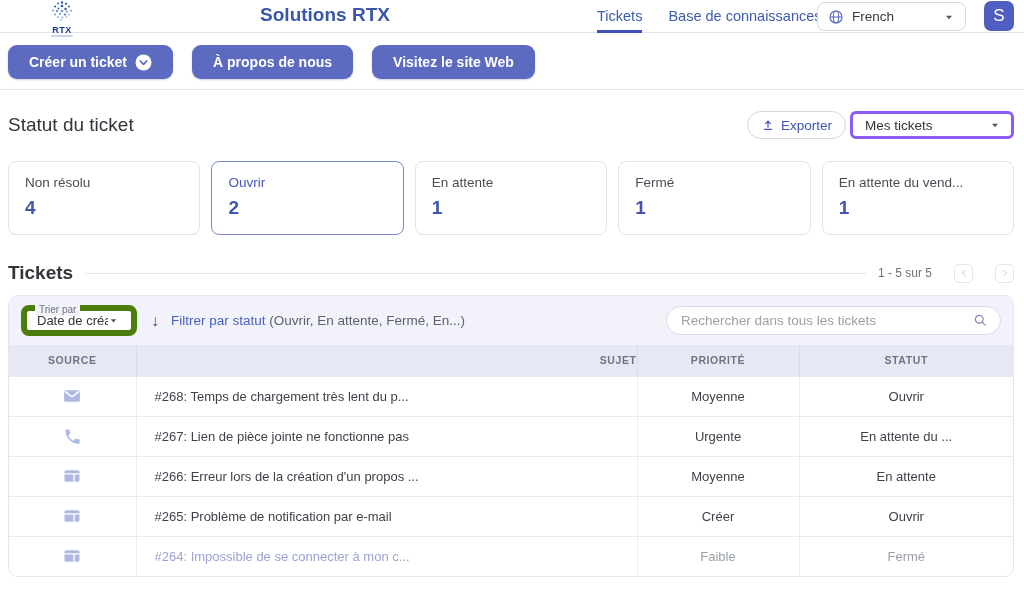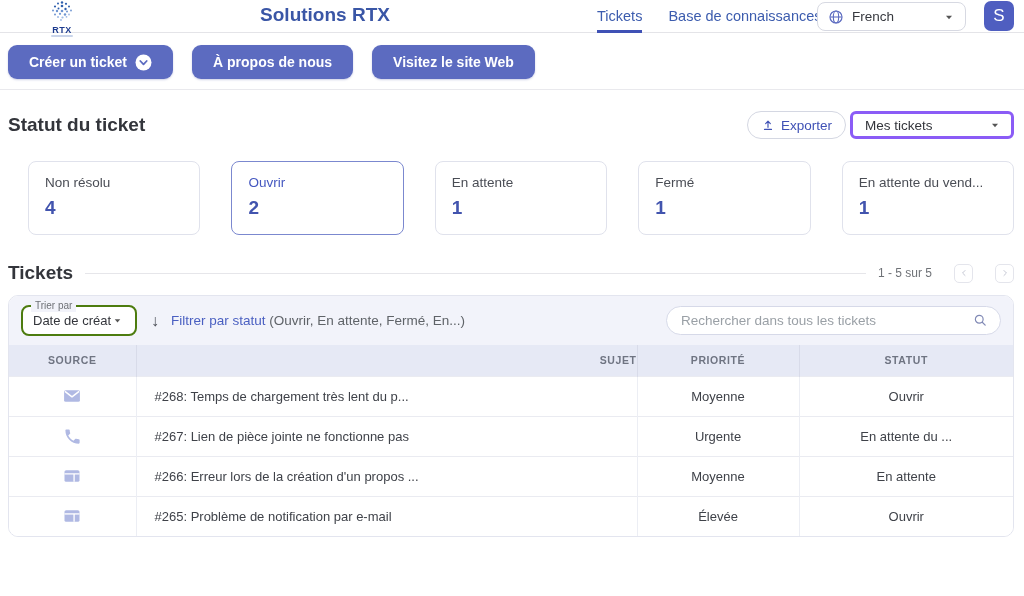--- a/index.html
+++ b/index.html
@@ -57,38 +57,38 @@
     background: #5c6bc0; color: #fff; border: none; border-radius: 9px;
     height: 34px; padding: 16px 21px; font-size: 14px; font-weight: bold;
     font-family: inherit; display: flex; align-items: center; gap: 8px; cursor: pointer;
     box-shadow: 0 1px 2px rgba(60,70,160,.25);
   }
 
   
   .section-head {
     margin: 21px 10px 0 8px; display: flex; align-items: center;
   }
-  .section-title { font-size: 19px; font-weight: 700; color: #33353b; }
+  .section-title { font-size: 19px; font-weight: 400; color: #33353b; }
   .head-spacer { flex: 1; }
   .export-btn {
     height: 28px; padding: 0 13px; background: #fff; border: 1px solid #d4d7e2;
     border-radius: 15px; color: #3f51b5; font-size: 13.5px; font-weight: 500;
     font-family: inherit; display: flex; align-items: center; gap: 6px; cursor: pointer;
   }
   .ticket-filter {
     margin-left: 4px; width: 164px; height: 28px; background: #fff;
     border: 3px solid #8b5cf6; border-radius: 6px; display: flex; align-items: center;
     padding: 0 10px 0 12px; cursor: pointer;
   }
   .ticket-filter span { flex: 1; font-size: 13.5px; font-weight: 500; color: #33353b; }
 
   .cards { margin: 22px 10px 0 8px; display: flex; gap: 11px; }
   .card {
     flex: 1; height: 74px; background: #fff; border: 1px solid #e0e2ec;
-    border-radius: 8px; padding: 13px 16px; cursor: pointer; margin-left: 20px;
+    border-radius: 8px; padding: 13px 16px; cursor: pointer;
   }
   .card .card-label { font-size: 13.5px; color: #4a4d55; white-space: nowrap; overflow: hidden; }
   .card .card-count { margin-top: 7px; font-size: 19px; font-weight: bold; color: #4254ae; }
   .card.selected { border-color: #7b88cf; }
   .card.selected .card-label { color: #4558c0; }
 
   
   .tickets-head { margin: 27px 10px 0 8px; display: flex; align-items: center; gap: 12px; }
   .tickets-title { font-size: 19px; font-weight: 700; color: #33353b; }
   .tickets-rule { flex: 1; height: 1px; background: #e6e6ea; }
@@ -102,21 +102,21 @@
   
   .table-wrap {
     margin: 11px 10px 0 8px; border: 1px solid #e3e5ef; border-radius: 10px;
     overflow: hidden; background: #fff;
   }
   .toolbar {
     background: #f2f3fa; padding: 9px 12px; display: flex; align-items: center;
   }
   .sort-select {
     position: relative; width: 116px; height: 31px; background: #fff;
-    border: 2px solid #4d7c0f; border-radius: 8px; display: flex; align-items: center;
+    border: 6px solid #4d7c0f; border-radius: 8px; display: flex; align-items: center;
     padding: 0 12px 0 10px; cursor: pointer;
   }
   .sort-label {
     position: absolute; top: -7px; left: 8px; font-size: 10px; color: #6f7277;
     background: #f2f3fa; padding: 0 4px; line-height: 12px;
   }
   .sort-value { flex: 1; font-size: 13px; color: #33353b; white-space: nowrap; overflow: hidden; }
   .sort-dir { margin: 0 12px 0 14px; font-size: 16px; color: #4c4f57; cursor: pointer; }
   .filter-text { font-size: 13.5px; white-space: nowrap; }
   .filter-link { color: #4a5fc1; cursor: pointer; }
@@ -369,18 +369,32 @@
         <td>
           <span class="src-icon">
             <svg width="20" height="20" viewBox="0 0 24 24">
               <rect x="3" y="5" width="18" height="14" rx="2" fill="#b0b9e3"></rect>
               <line x1="3" y1="9.5" x2="21" y2="9.5" stroke="#ffffff" stroke-width="1.6"></line>
               <line x1="14.5" y1="9.5" x2="14.5" y2="19" stroke="#ffffff" stroke-width="1.6"></line>
             </svg>
           </span>
         </td>
         <td class="td-subject">#265: Problème de notification par e-mail</td>
-        <td>Élevée</td>
+        <td>Créer</td>
         <td>Ouvrir</td>
+      </tr>
+      <tr class="muted">
+        <td>
+          <span class="src-icon">
+            <svg width="20" height="20" viewBox="0 0 24 24">
+              <rect x="3" y="5" width="18" height="14" rx="2" fill="#b0b9e3"></rect>
+              <line x1="3" y1="9.5" x2="21" y2="9.5" stroke="#ffffff" stroke-width="1.6"></line>
+              <line x1="14.5" y1="9.5" x2="14.5" y2="19" stroke="#ffffff" stroke-width="1.6"></line>
+            </svg>
+          </span>
+        </td>
+        <td class="td-subject">#264: Impossible de se connecter à mon c...</td>
+        <td>Faible</td>
+        <td>Fermé</td>
       </tr>
     </tbody>
   </table>
 </div>
 
 </body></html>

